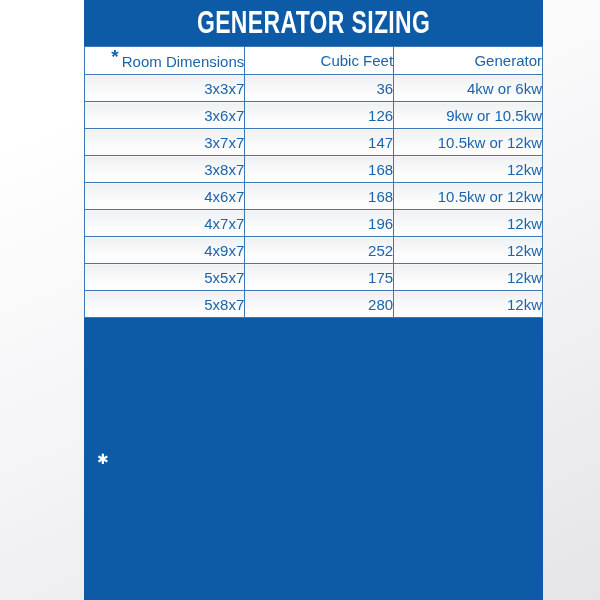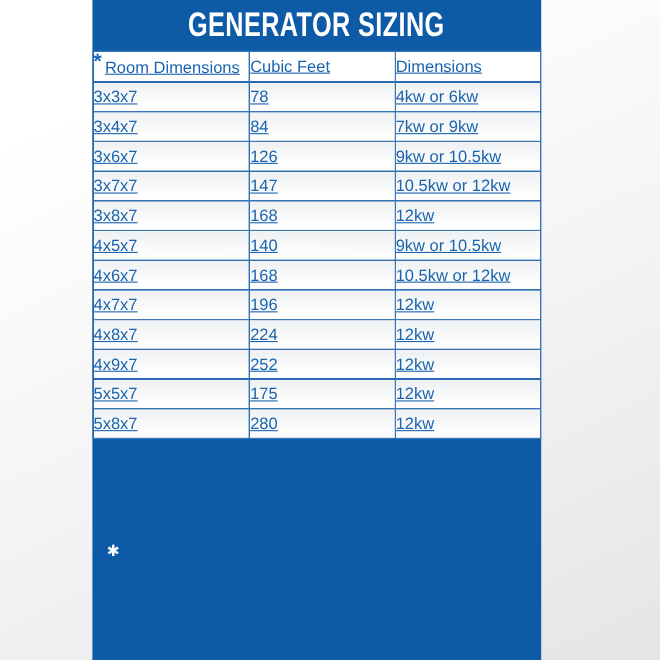--- a/index.html
+++ b/index.html
@@ -13,21 +13,21 @@
   *{margin:0;padding:0;box-sizing:border-box;}
   html,body{width:600px;height:600px;overflow:hidden;}
   body{
     font-family:"Liberation Sans", sans-serif;
     background:linear-gradient(155deg,#ffffff 15%,#f4f4f6 55%,#e5e5e7 100%);
     position:relative;
   }
   .panel{
     position:absolute;
     left:84px; top:0;
-    width:408px; height:600px;
+    width:459px; height:600px;
     background:var(--panel-blue);
     display:flex;
     flex-direction:column;
   }
   .title-bar{
     height:46px;
     display:flex;
     align-items:center;
     justify-content:center;
     flex:0 0 auto;
@@ -46,27 +46,26 @@
     width:100%;
     border-collapse:collapse;
     table-layout:fixed;
     flex:0 0 auto;
   }
   table.sizing col.c1{width:35%;}
   table.sizing col.c2{width:32.5%;}
   table.sizing col.c3{width:32.5%;}
   table.sizing th, table.sizing td{
     border:1.5px solid var(--grid-blue);
-    text-align:left;
+    text-align:right;
     vertical-align:middle;
     color:var(--cell-text);
     font-size:15px;
     overflow:hidden;
     white-space:nowrap;
-    text-decoration:underline;
   }
   table.sizing thead tr{height:28px;}
   table.sizing thead th{
     background:var(--header-bg);
     font-weight:400;
   }
   table.sizing tbody tr{height:27px;}
   table.sizing tbody td{
     background:linear-gradient(180deg,var(--row-top) 0%,var(--row-bottom) 75%);
   }
@@ -106,67 +105,52 @@
       <col class="c1">
         <col class="c2">
         <col class="c3">
     </colgroup>
     <thead>
       <tr>
         <th>
           <span class="hdr-asterisk">*</span><span>Room Dimensions</span>
         </th>
         <th>Cubic Feet</th>
-        <th>Dimensions</th>
+        <th>Generator</th>
       </tr>
     </thead>
     <tbody>
         <tr>
           <td>3x3x7</td>
-          <td>78</td>
+          <td>36</td>
           <td>4kw or 6kw</td>
-        </tr>
-        <tr>
-          <td>3x4x7</td>
-          <td>84</td>
-          <td>7kw or 9kw</td>
         </tr>
         <tr>
           <td>3x6x7</td>
           <td>126</td>
           <td>9kw or 10.5kw</td>
         </tr>
         <tr>
           <td>3x7x7</td>
           <td>147</td>
           <td>10.5kw or 12kw</td>
         </tr>
         <tr>
           <td>3x8x7</td>
           <td>168</td>
           <td>12kw</td>
         </tr>
         <tr>
-          <td>4x5x7</td>
-          <td>140</td>
-          <td>9kw or 10.5kw</td>
-        </tr>
-        <tr>
           <td>4x6x7</td>
           <td>168</td>
           <td>10.5kw or 12kw</td>
         </tr>
         <tr>
           <td>4x7x7</td>
           <td>196</td>
-          <td>12kw</td>
-        </tr>
-        <tr>
-          <td>4x8x7</td>
-          <td>224</td>
           <td>12kw</td>
         </tr>
         <tr>
           <td>4x9x7</td>
           <td>252</td>
           <td>12kw</td>
         </tr>
         <tr>
           <td>5x5x7</td>
           <td>175</td>

